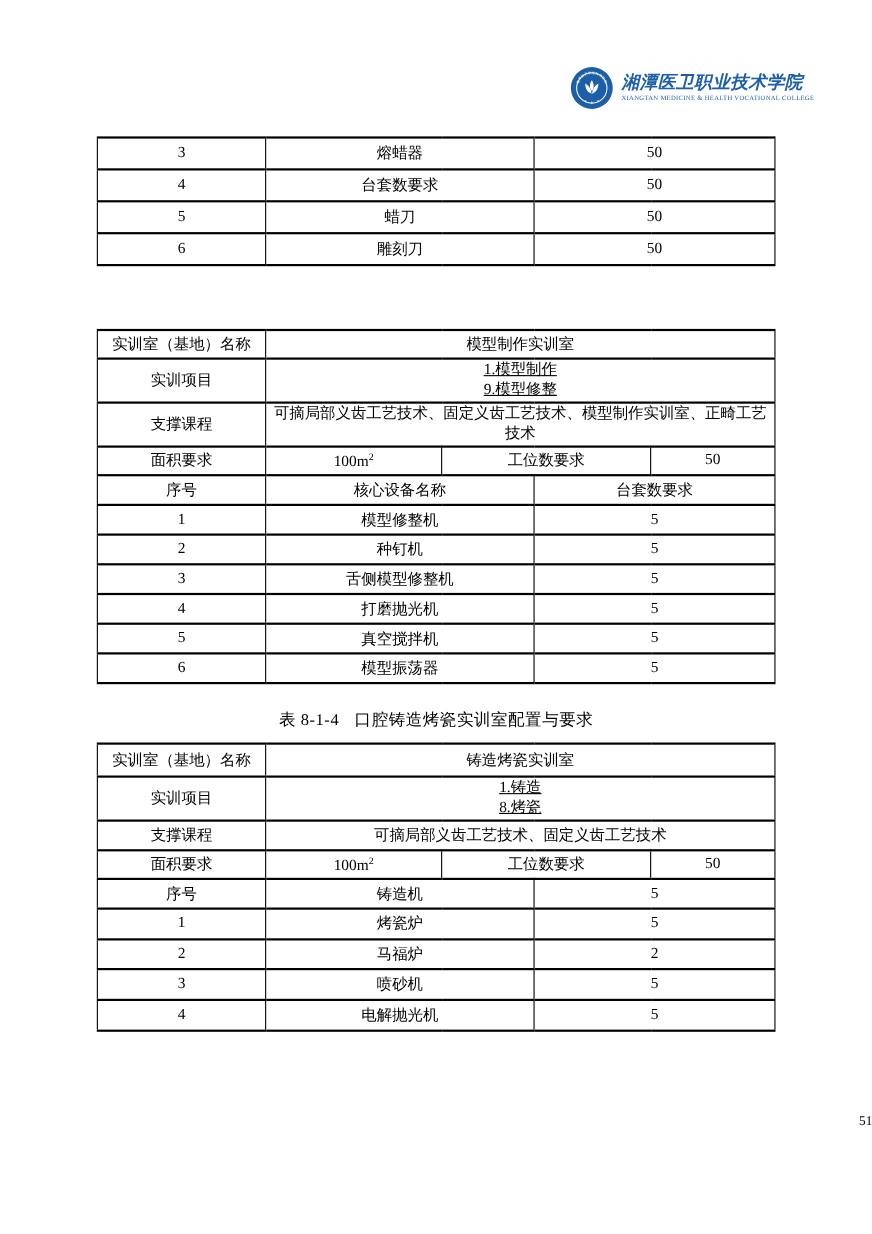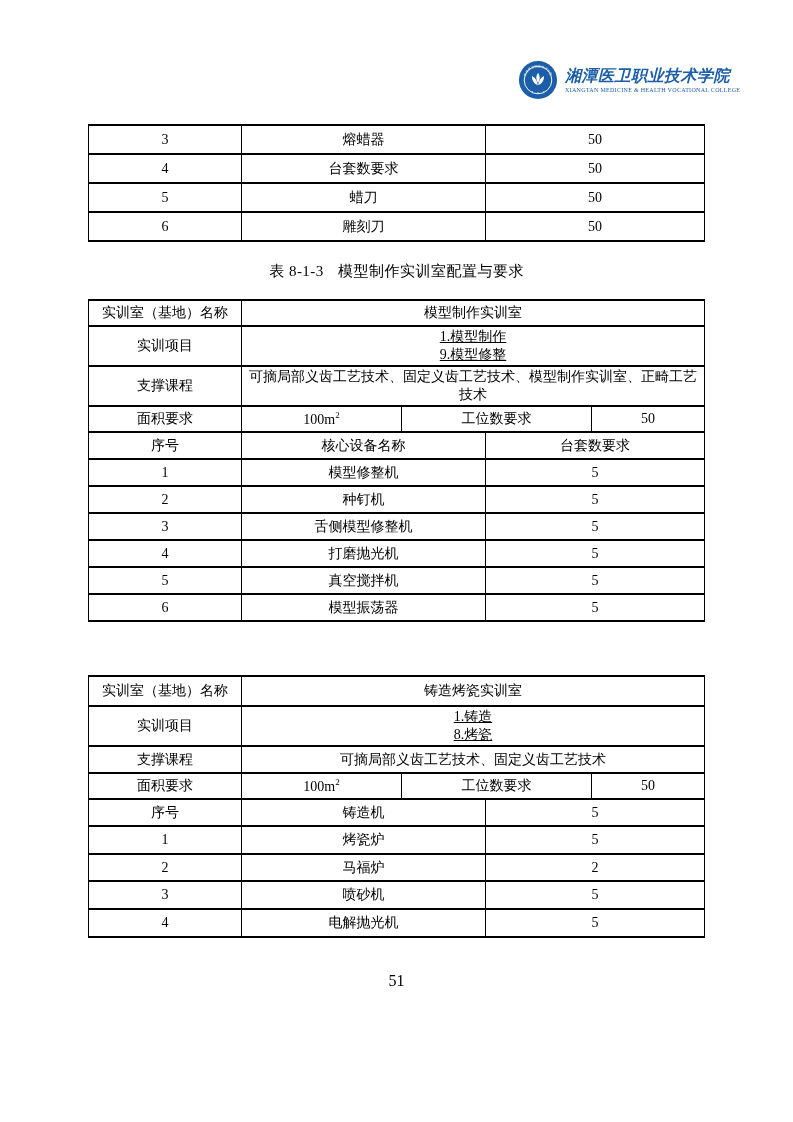--- a/index.html
+++ b/index.html
@@ -77,25 +77,25 @@
     line-height: 22px;
   }
   .cap-813 { top: 260px; }
   .cap-814 { top: 644px; }
   .caption .cap-no { margin-right: 14px; }
 
   sup { font-size: 9px; }
 
   .page-number {
     position: absolute;
-    top: 972px;
+    top: 1012px;
     left: 0;
     width: 100%;
-    text-align: center;
-    font-size: 16px;
+    text-align: right;
+    font-size: 12px;
   }
 </style>
 </head>
 <body>
 
 <div class="page">
 
   <div class="logo">
     <svg class="logo-emblem" viewBox="0 0 42 42">
       <circle cx="21" cy="21" r="20" fill="#1c5fa8"></circle>
@@ -142,23 +142,20 @@
         <td colspan="2">50</td>
       </tr>
       <tr style="height:29px">
         <td>6</td>
         <td colspan="2">雕刻刀</td>
         <td colspan="2">50</td>
       </tr>
     </tbody>
   </table>
 
-  <div class="caption cap-813">
-    <span class="cap-no">表 8-1-3</span><span>模型制作实训室配置与要求</span>
-  </div>
 
   <table class="doc t-813">
     <colgroup>
         <col style="width:153px">
         <col style="width:160px">
         <col style="width:84px">
         <col style="width:106px">
         <col style="width:113px">
       </colgroup>
     <tbody>
@@ -214,20 +211,23 @@
         <td colspan="2">5</td>
       </tr>
       <tr style="height:27px">
         <td>6</td>
         <td colspan="2">模型振荡器</td>
         <td colspan="2">5</td>
       </tr>
     </tbody>
   </table>
 
+  <div class="caption cap-814">
+    <span class="cap-no">表 8-1-4</span><span>口腔铸造烤瓷实训室配置与要求</span>
+  </div>
 
   <table class="doc t-814">
     <colgroup>
         <col style="width:153px">
         <col style="width:160px">
         <col style="width:84px">
         <col style="width:106px">
         <col style="width:113px">
       </colgroup>
     <tbody>

